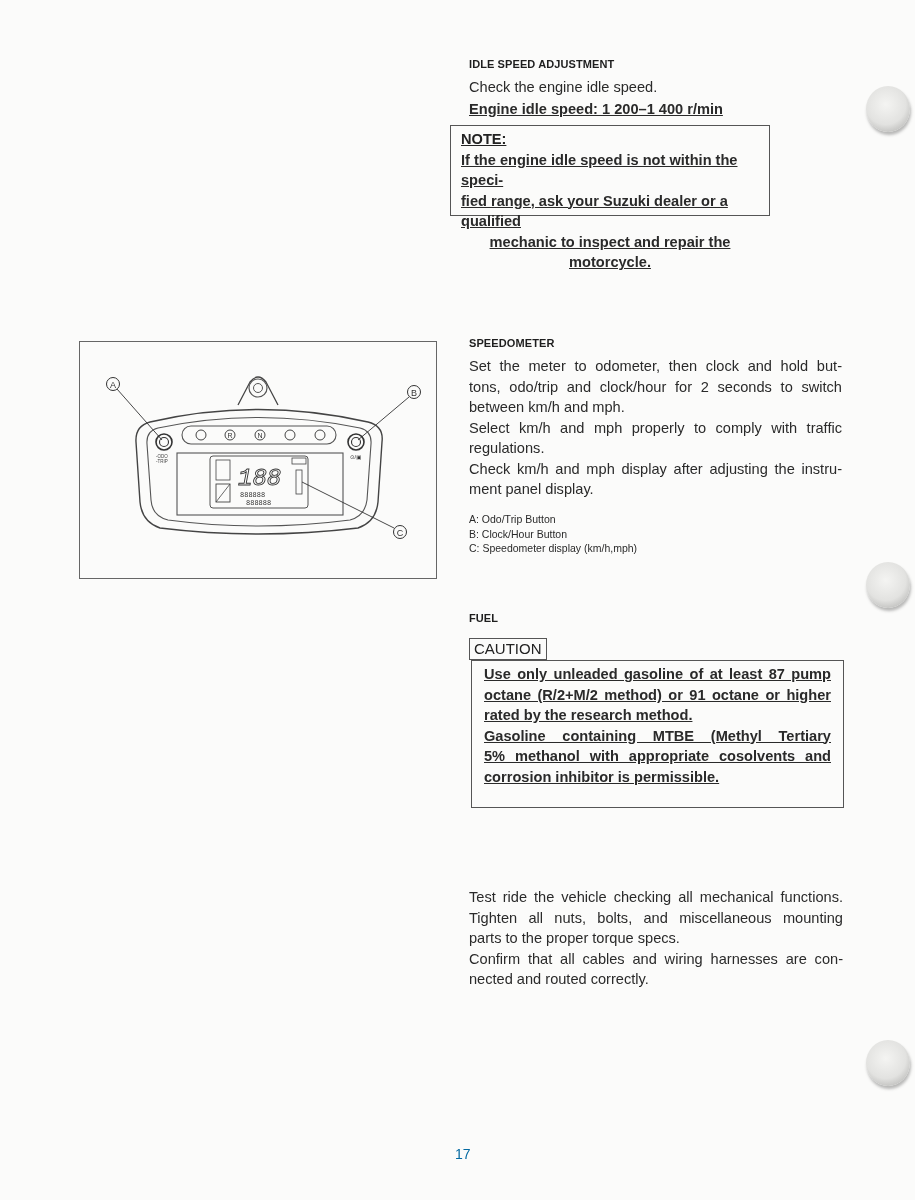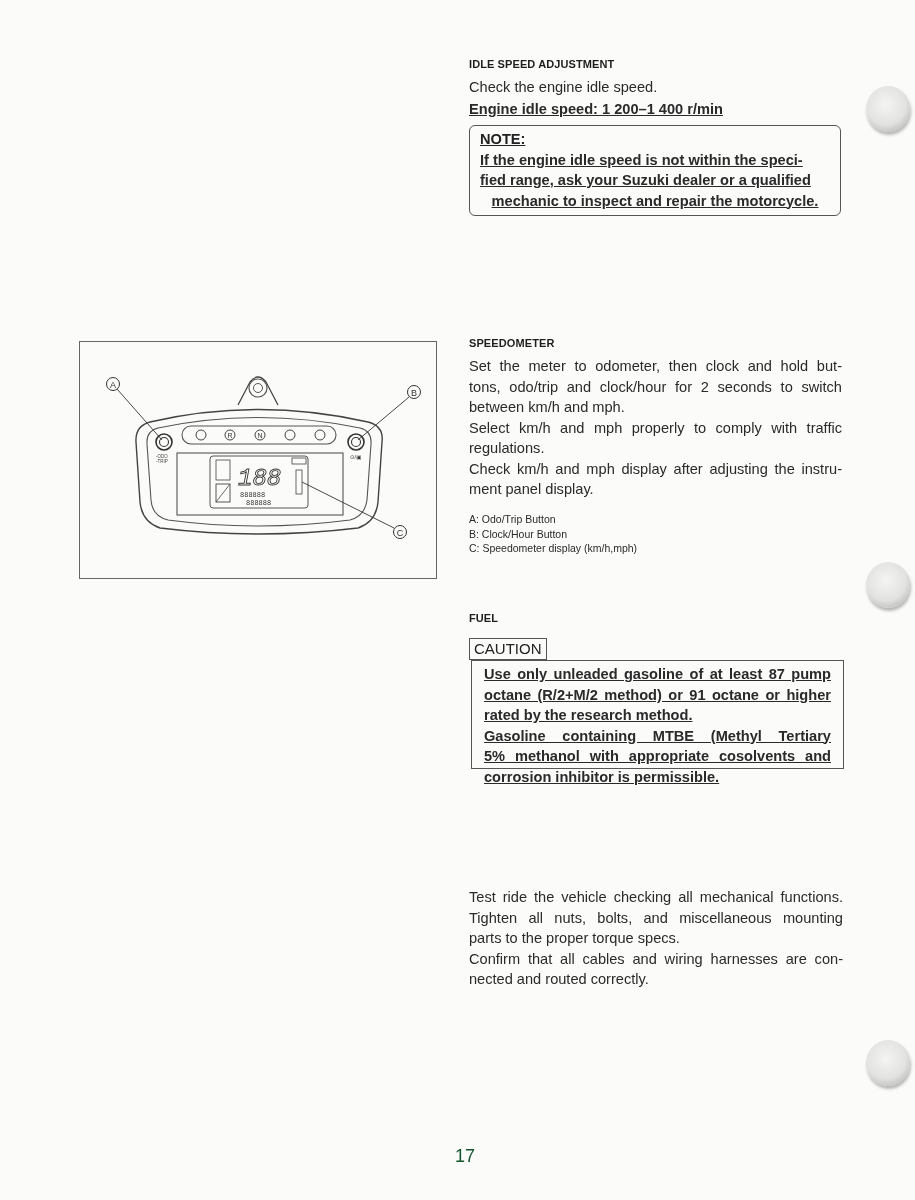--- a/index.html
+++ b/index.html
@@ -13,35 +13,35 @@
   .h { font-weight:bold; font-size:11px; color:#1e1e1e; letter-spacing:0.1px; }
   .p { font-size:14.6px; line-height:20.5px; color:#2a2a2a; text-align:justify; }
   .b { font-weight:bold;text-decoration:underline; }
   .box { border:1.3px solid #555; box-sizing:border-box; }
   .small { font-size:10.5px; line-height:14.5px; color:#2a2a2a; }
   .hole {
     position:absolute; width:44px; height:46px; border-radius:50%;
     background:radial-gradient(circle at 45% 40%, #f4f4f2 0%, #e2e2e0 55%, #b9b9b7 85%, #8d8d8b 100%);
     box-shadow: 1px 3px 3px rgba(60,60,60,0.35);
   }
-  .pagenum { font-size:18px; color:#14532d; }
+  .pagenum { font-size:14px; color:#0369a1; }
   .figure { background:#fbfbfa; }
 </style>
 </head>
 <body>
 
 <div class="hole" style="left:866px;top:86px;"></div>
 <div class="hole" style="left:866px;top:562px;"></div>
 <div class="hole" style="left:866px;top:1040px;"></div>
 
 <div class="abs h" style="left:469px;top:58px;">IDLE SPEED ADJUSTMENT</div>
 <div class="abs p" style="left:469px;top:77px;">Check the engine idle speed.</div>
 <div class="abs p b" style="left:469px;top:99px;">Engine idle speed: 1 200–1 400 r/min</div>
 
-<div class="abs box" style="left:469px;top:125px;width:372px;height:91px;padding:3px 10px 0 10px;border-radius:6px;">
+<div class="abs box" style="left:450px;top:125px;width:320px;height:91px;padding:3px 10px 0 10px;">
   <div class="p b" style="color:#222;">NOTE:</div>
   <div class="p b" style="text-align:left;">If the engine idle speed is not within the speci-</div>
   <div class="p b" style="text-align:left;">fied range, ask your Suzuki dealer or a qualified</div>
   <div class="p b" style="text-align:center;">mechanic to inspect and repair the motorcycle.</div>
 </div>
 
 <div class="abs figure" style="left:79px;top:341px;width:358px;height:238px;border:1.3px solid #666;box-sizing:border-box;">
   <svg width="356" height="236" viewBox="0 0 356 236">
 
     <path d="M158 63 L170 40 Q178 30 186 40 L198 63" fill="none" stroke="#444" stroke-width="1.3"></path>
@@ -102,21 +102,21 @@
   <div class="p">ment panel display.</div>
 </div>
 <div class="abs" style="left:469px;top:512px;">
   <div class="small">A: Odo/Trip Button</div>
   <div class="small">B: Clock/Hour Button</div>
   <div class="small">C: Speedometer display (km/h,mph)</div>
 </div>
 
 <div class="abs h" style="left:469px;top:612px;">FUEL</div>
 <div class="abs box" style="left:469px;top:638px;padding:1px 4px;font-size:15px;line-height:18px;color:#222;">CAUTION</div>
-<div class="abs box" style="left:471px;top:660px;width:373px;height:109px;padding:3px 12px 0 12px;">
+<div class="abs box" style="left:471px;top:660px;width:373px;height:148px;padding:3px 12px 0 12px;">
   <div class="p b" style="text-align-last:justify;">Use only unleaded gasoline of at least 87 pump</div>
   <div class="p b" style="text-align-last:justify;">octane (R/2+M/2 method) or 91 octane or higher</div>
   <div class="p b">rated by the research method.</div>
   <div class="p b" style="text-align-last:justify;">Gasoline containing MTBE (Methyl Tertiary</div>
   <div class="p b" style="text-align-last:justify;">5% methanol with appropriate cosolvents and</div>
   <div class="p b">corrosion inhibitor is permissible.</div>
 </div>
 
 <div class="abs" style="left:469px;top:887px;width:374px;">
   <div class="p" style="text-align-last:justify;">Test ride the vehicle checking all mechanical functions.</div>

